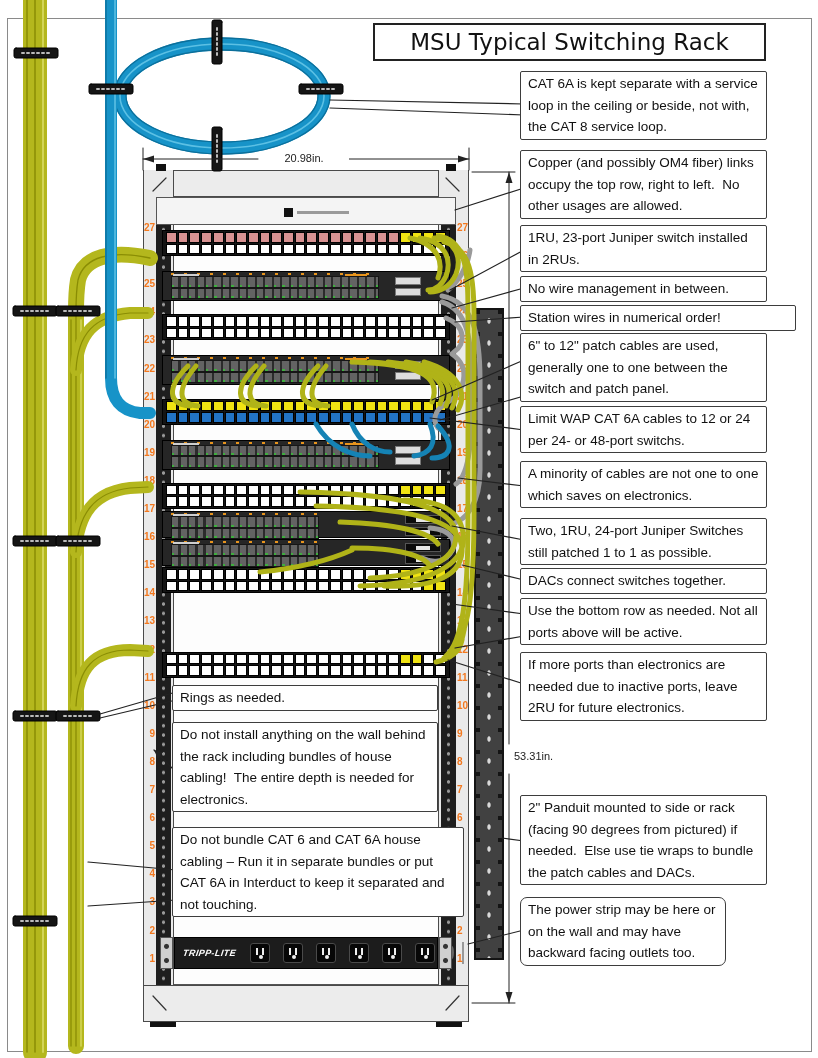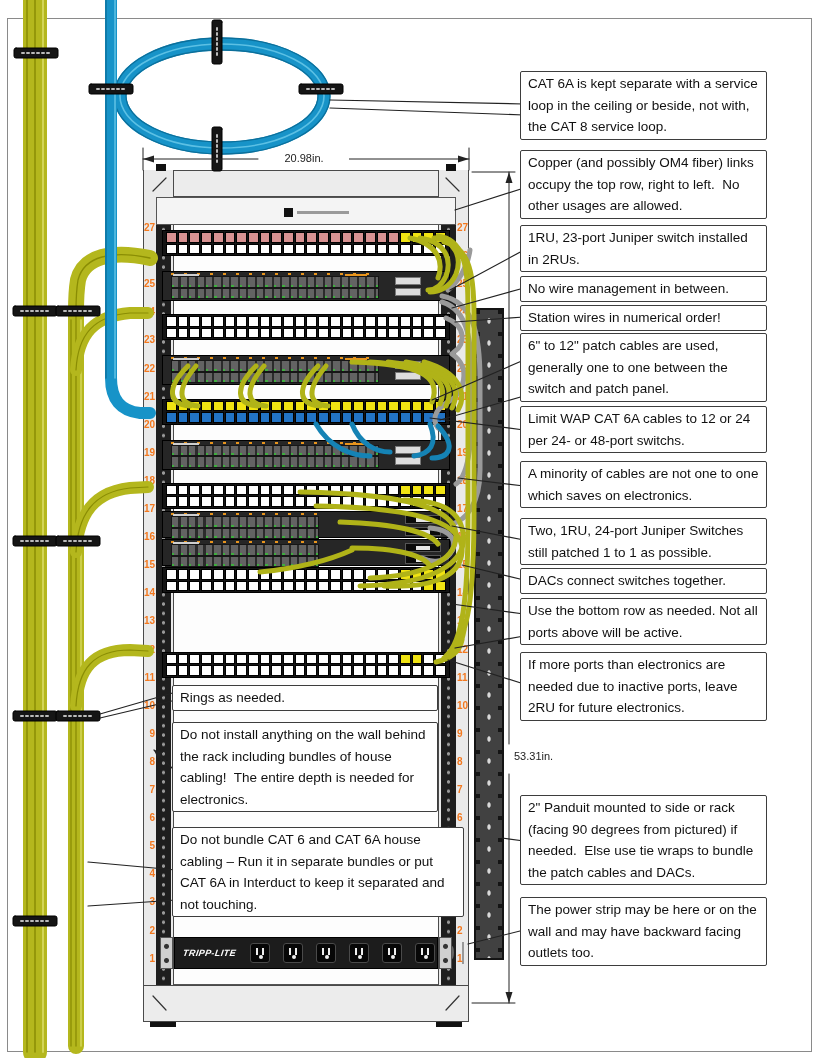--- a/index.html
+++ b/index.html
@@ -760,33 +760,34 @@
 
       <g stroke="#333" stroke-width="1.2">
         <path d="M153,191 L166,178 M459,191 L446,178 M153,996 L166,1010 M459,996 L446,1010"></path>
       </g>
     </g>
   </svg>
 
   <div class="dimlabel" style="left:259px;top:152px;width:90px;text-align:center">20.98in.</div>
   <div class="dimlabel" style="left:512px;top:750px">53.31in.</div>
 
+  <div class="titlebox">MSU Typical Switching Rack</div>
 
   <div id="callouts">
       <div class="callout" style="left: 520px; top: 71px; width: 247px;">CAT 6A is kept separate with a service loop in the ceiling or beside, not with, the CAT 8 service loop.</div>
       <div class="callout" style="left: 520px; top: 150px; width: 247px;">Copper (and possibly OM4 fiber) links occupy the top row, right to left.  No other usages are allowed.</div>
       <div class="callout" style="left: 520px; top: 225px; width: 247px;">1RU, 23-port Juniper switch installed in 2RUs.</div>
       <div class="callout" style="left: 520px; top: 276px; width: 247px;">No wire management in between.</div>
-      <div class="callout" style="left: 520px; top: 305px; width: 247px;">Station wires in numerical order!</div>
+      <div class="callout" style="left: 520px; top: 305px; width: 276px;">Station wires in numerical order!</div>
       <div class="callout" style="left: 520px; top: 333px; width: 247px;">6" to 12" patch cables are used, generally one to one between the switch and patch panel.</div>
       <div class="callout" style="left: 520px; top: 406px; width: 247px;">Limit WAP CAT 6A cables to 12 or 24 per 24- or 48-port switchs.</div>
       <div class="callout" style="left: 520px; top: 461px; width: 247px;">A minority of cables are not one to one which saves on electronics.</div>
       <div class="callout" style="left: 520px; top: 518px; width: 247px;">Two, 1RU, 24-port Juniper Switches still patched 1 to 1 as possible.</div>
       <div class="callout" style="left: 520px; top: 568px; width: 247px;">DACs connect switches together.</div>
       <div class="callout" style="left: 520px; top: 598px; width: 247px;">Use the bottom row as needed. Not all ports above will be active.</div>
       <div class="callout" style="left: 520px; top: 652px; width: 247px;">If more ports than electronics are needed due to inactive ports, leave 2RU for future electronics.</div>
       <div class="callout" style="left: 520px; top: 795px; width: 247px;">2" Panduit mounted to side or rack (facing 90 degrees from pictured) if needed.  Else use tie wraps to bundle the patch cables and DACs.</div>
-      <div class="callout" style="left: 520px; top: 897px; width: 247px;">The power strip may be here or on the wall and may have backward facing outlets too.</div>
+      <div class="callout" style="left: 520px; top: 897px; width: 206px; border-radius: 7px;">The power strip may be here or on the wall and may have backward facing outlets too.</div>
       <div class="callout" style="left: 172px; top: 685px; width: 266px;">Rings as needed.</div>
       <div class="callout" style="left: 172px; top: 722px; width: 266px;">Do not install anything on the wall behind the rack including bundles of house cabling!  The entire depth is needed for electronics.</div>
       <div class="callout" style="left: 172px; top: 827px; width: 292px;">Do not bundle CAT 6 and CAT 6A house cabling – Run it in separate bundles or put CAT 6A in Interduct to keep it separated and not touching.</div>
     </div>
 </div>
 
 </body></html>

